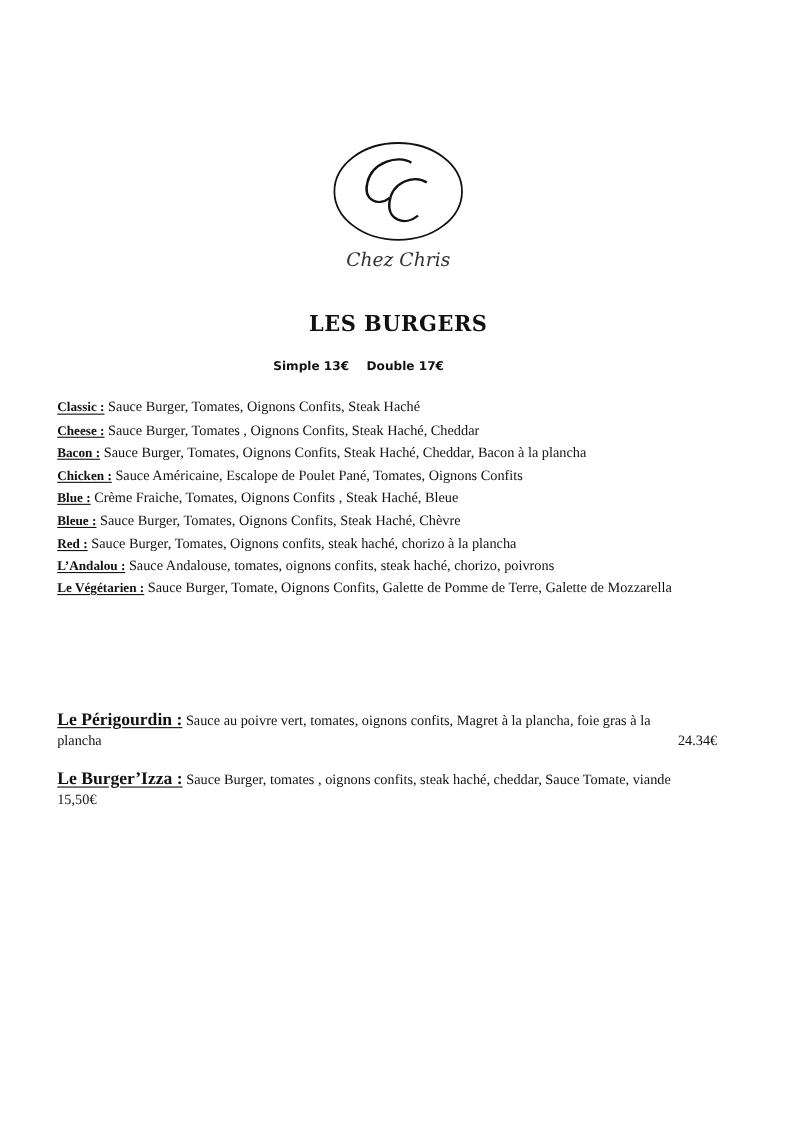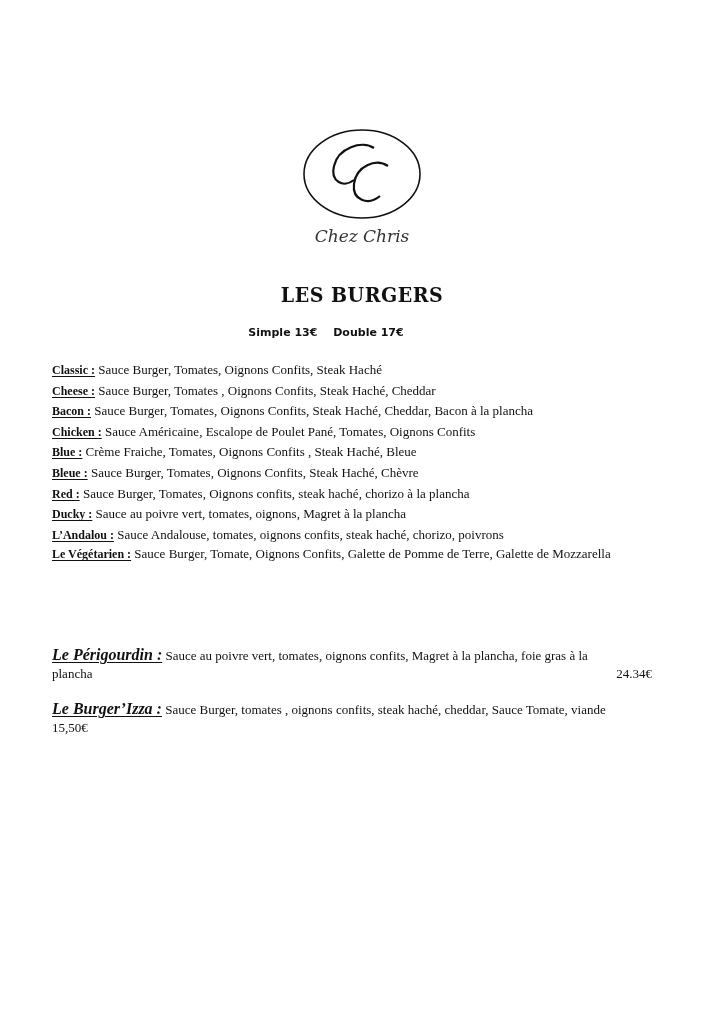--- a/index.html
+++ b/index.html
@@ -71,21 +71,20 @@
       left: 52px;
       width: 600px;
       font-size: 13px;
       line-height: 18px;
     }
     .special .name {
       font-weight: bold;
       font-size: 16px;
       text-decoration: underline;
       text-underline-offset: 2px;
-      font-style: italic;
     }
     .special .price-row {
       display: flex;
       justify-content: space-between;
     }
     .perigourdin { top: 646px; }
     .burgerizza { top: 700px; }
     .burgerizza .line2 {
       display: flex;
       justify-content: space-between;
@@ -112,21 +111,20 @@
 </div>
 
 <div class="menu-list">
   <div class="item"><span class="name">Classic :</span><span class="desc"> Sauce Burger, Tomates, Oignons Confits, Steak Haché</span></div>
   <div class="item"><span class="name">Cheese :</span><span class="desc"> Sauce Burger, Tomates , Oignons Confits, Steak Haché, Cheddar</span></div>
   <div class="item"><span class="name">Bacon :</span><span class="desc"> Sauce Burger, Tomates, Oignons Confits, Steak Haché, Cheddar, Bacon à la plancha</span></div>
   <div class="item"><span class="name">Chicken :</span><span class="desc"> Sauce Américaine, Escalope de Poulet Pané, Tomates, Oignons Confits</span></div>
   <div class="item"><span class="name">Blue :</span><span class="desc"> Crème Fraiche, Tomates, Oignons Confits , Steak Haché, Bleue</span></div>
   <div class="item"><span class="name">Bleue :</span><span class="desc"> Sauce Burger, Tomates, Oignons Confits, Steak Haché, Chèvre</span></div>
   <div class="item"><span class="name">Red :</span><span class="desc"> Sauce Burger, Tomates, Oignons confits, steak haché, chorizo à la plancha</span></div>
-  <div class="item"><span class="name">Ducky :</span><span class="desc"> Sauce au poivre vert, tomates, oignons, Magret à la plancha</span></div>
   <div class="item"><span class="name">L’Andalou :</span><span class="desc"> Sauce Andalouse, tomates, oignons confits, steak haché, chorizo, poivrons</span></div>
   <div class="item" style="line-height:18px;"><span class="name">Le Végétarien :</span><span class="desc"> Sauce Burger, Tomate, Oignons Confits, Galette de Pomme de Terre, Galette de Mozzarella</span></div>
 </div>
 
 <div class="special perigourdin">
   <div><span class="name">Le Périgourdin :</span><span> Sauce au poivre vert, tomates, oignons confits, Magret à la plancha, foie gras à la</span></div>
   <div class="price-row">
     <span>plancha</span>
     <span>24.34€</span>
   </div>

